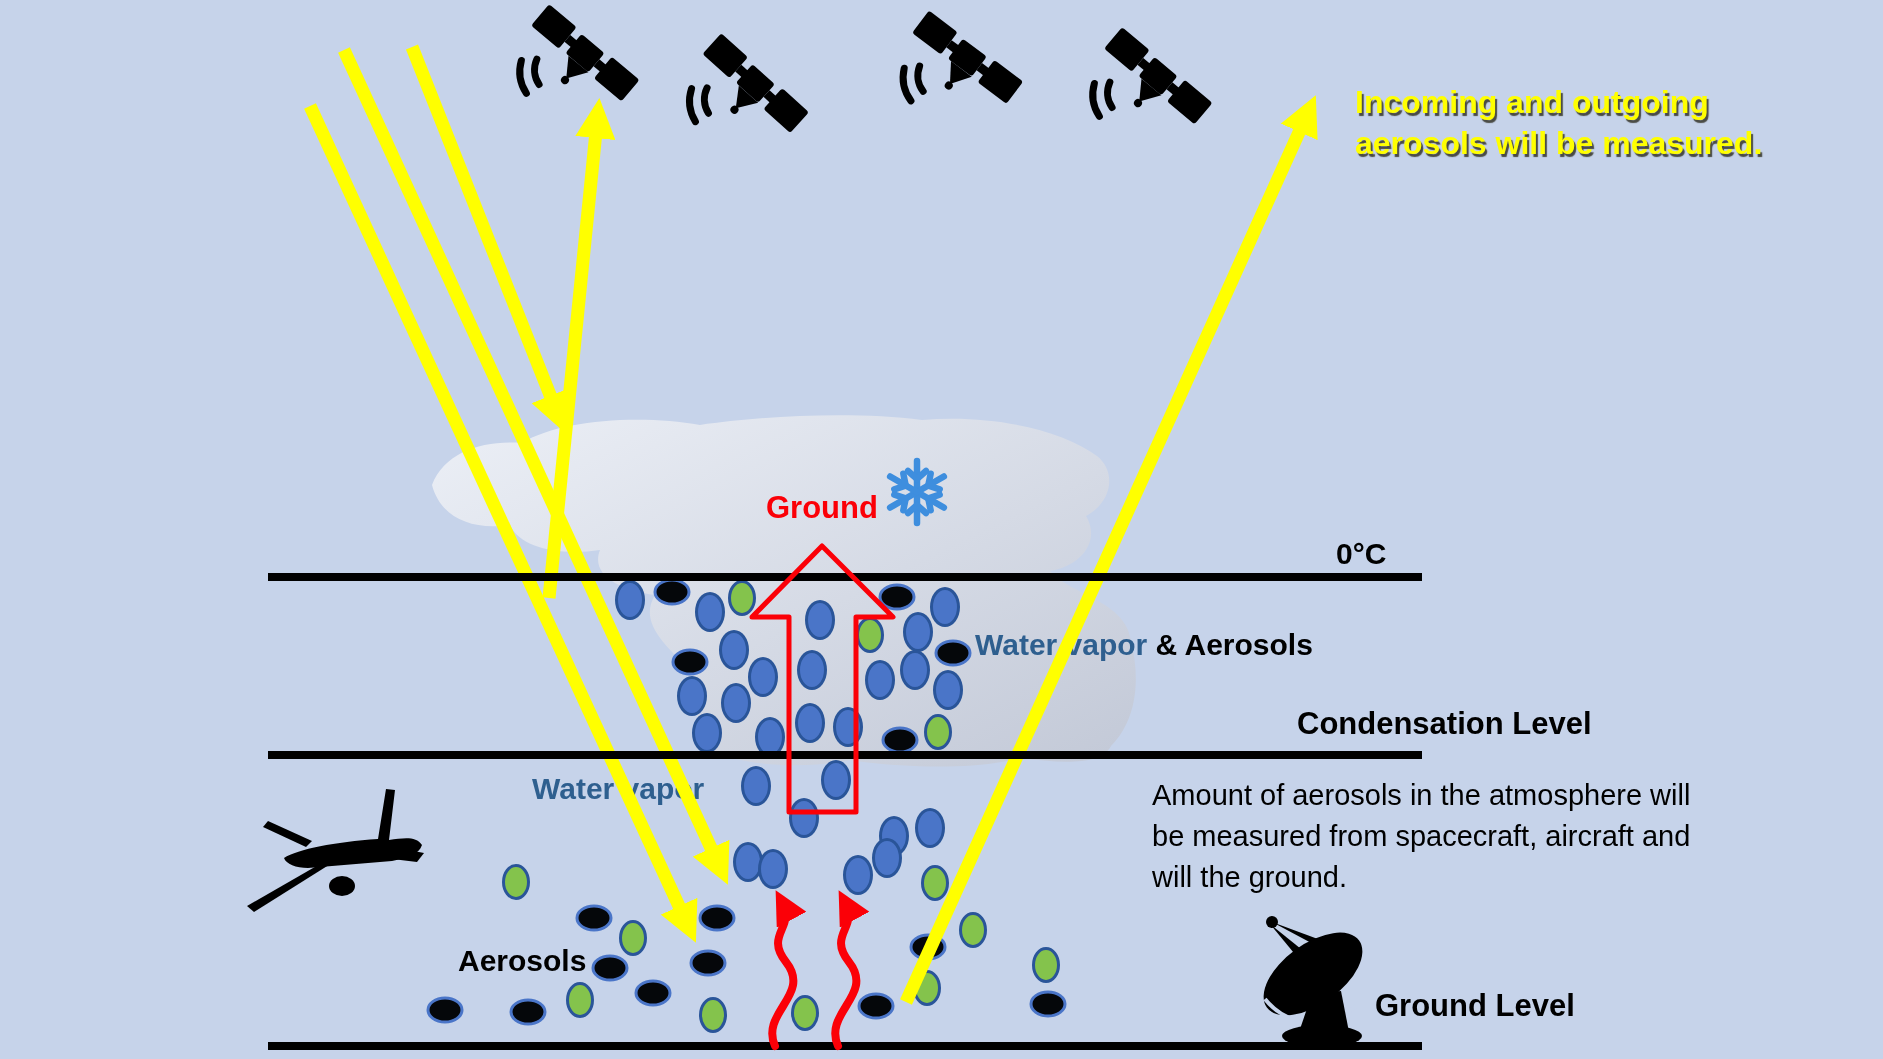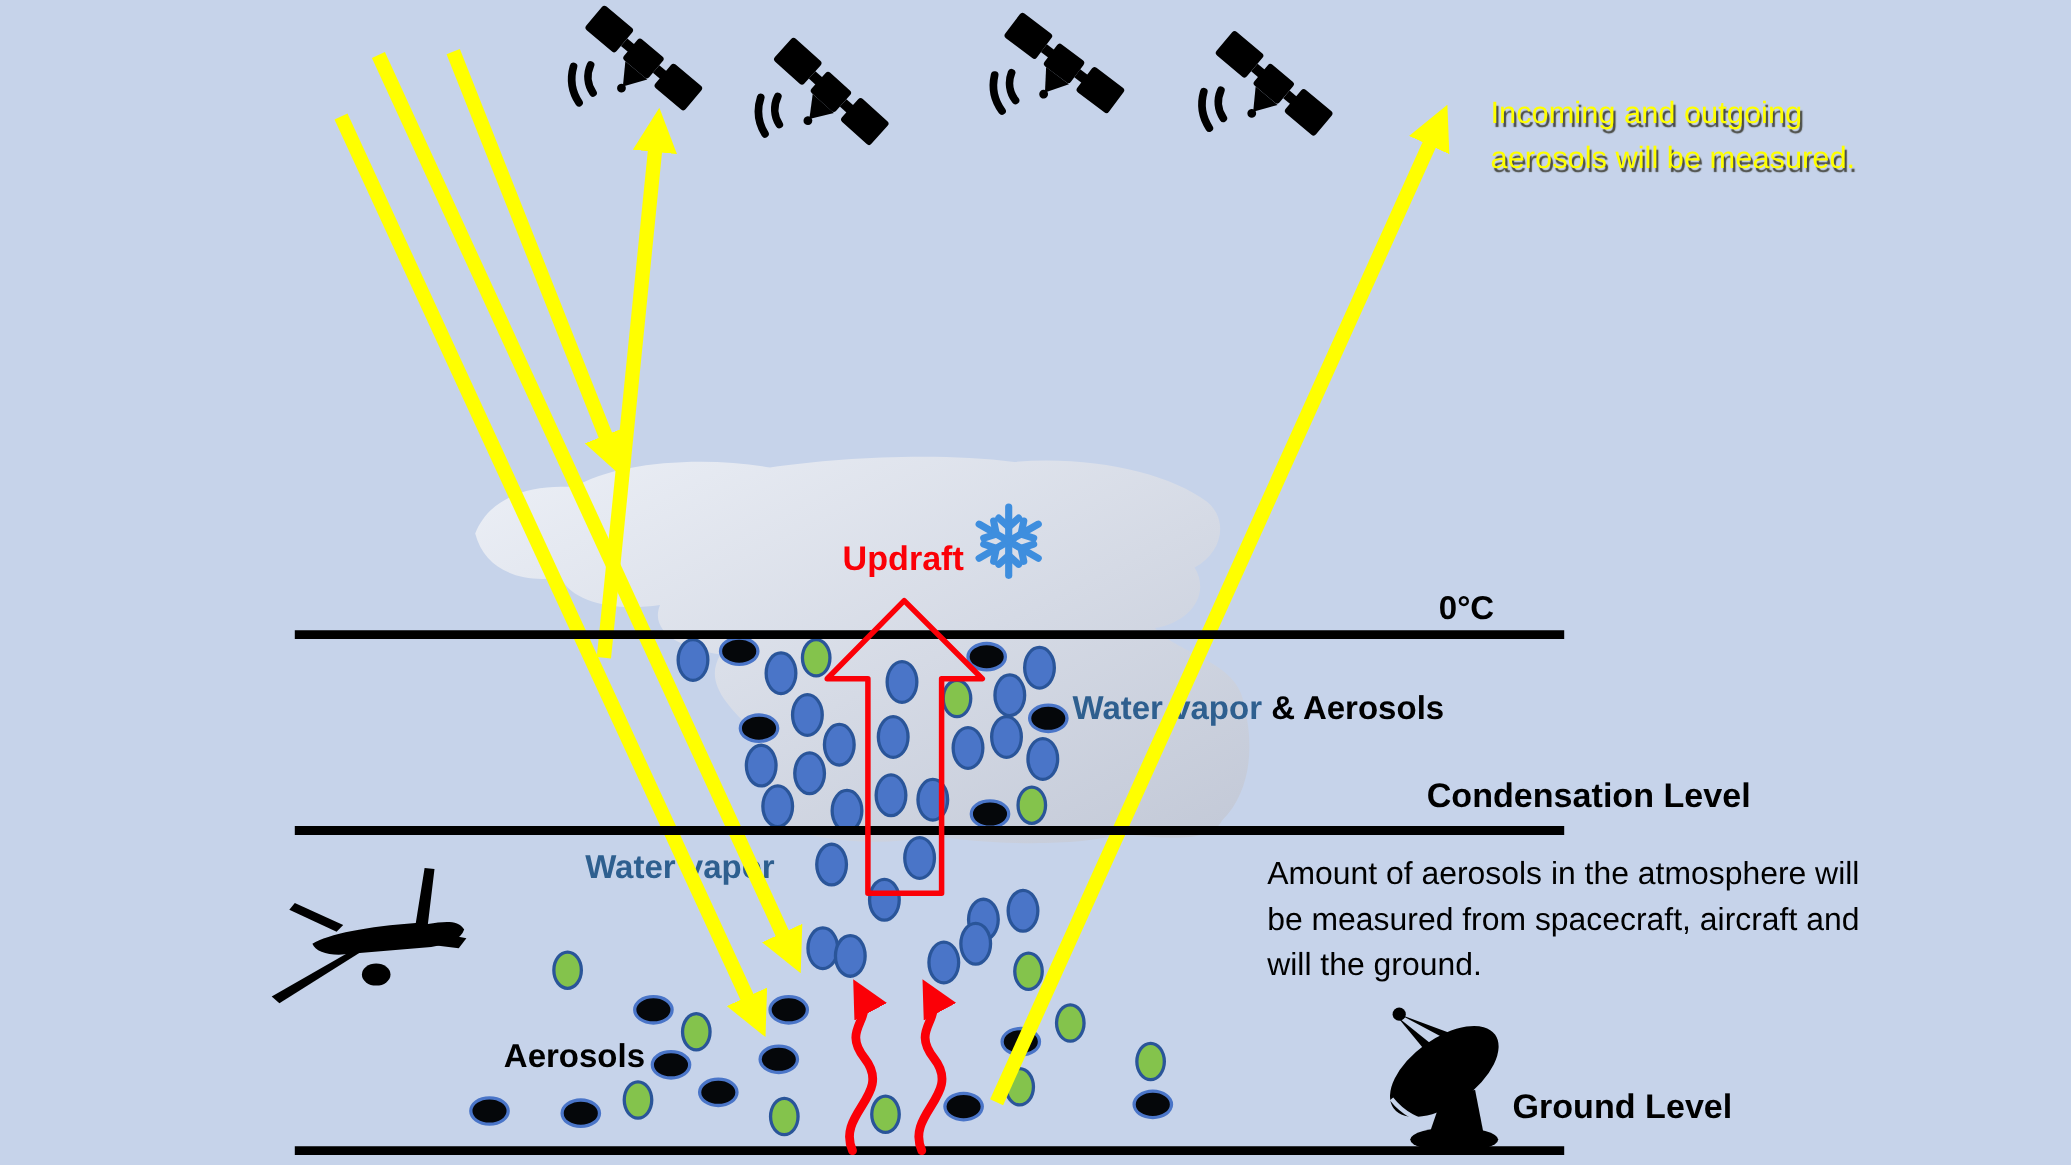--- a/index.html
+++ b/index.html
@@ -13,21 +13,21 @@
   .stage{position:absolute;inset:0;width:1883px;height:1059px;}
   svg.layer{position:absolute;left:0;top:0;pointer-events:none;}
   #cloud-layer{z-index:1;}
   #dot-layer{position:absolute;inset:0;z-index:2;}
   .txt{position:absolute;z-index:3;white-space:nowrap;}
   #shape-layer{z-index:4;}
   .dot{position:absolute;transform:translate(-50%,-50%);border-radius:50%;}
   .dot.b{width:30px;height:40px;background:var(--dotblue);border:3px solid var(--dotborder);}
   .dot.k{width:37px;height:27px;background:#05070a;border:3px solid var(--dotblue);}
   .dot.g{width:28px;height:36px;background:var(--green);border:3px solid var(--dotborder);}
-  .yellow-head{color:var(--yellow);font-weight:400;font-size:28px;line-height:41px;
+  .yellow-head{color:var(--yellow);font-weight:700;font-size:32px;line-height:41px;
     text-shadow:2px 3px 1px rgba(60,60,50,0.9);}
   .bold-label{color:var(--ink);font-weight:700;font-size:30px;}
   .blue-label{color:var(--labelblue);font-weight:700;font-size:30px;}
   .red-label{color:var(--red);font-weight:700;font-size:31px;}
   .para{color:var(--ink);font-weight:400;font-size:29px;line-height:41px;}
 </style>
 </head>
 <body>
 
 <div class="stage">
@@ -104,31 +104,31 @@
       <span class="dot g" style="left: 1046px; top: 965px;"></span>
       <span class="dot k" style="left: 1048px; top: 1004px;"></span>
       <span class="dot k" style="left: 876px; top: 1006px;"></span>
     </div>
 
   <div class="txt yellow-head" style="left:1355px;top:82px;">
     <div>Incoming and outgoing</div>
     <div>aerosols will be measured.</div>
   </div>
 
-  <div class="txt red-label" style="left:766px;top:490px;">Updraft</div>
+  <div class="txt red-label" style="left:766px;top:490px;">Ground</div>
 
   <div class="txt" style="left:975px;top:628px;">
     <span class="blue-label">Water vapor</span><span class="bold-label"> &amp; Aerosols</span>
   </div>
 
   <div class="txt blue-label" style="left:532px;top:772px;">Water vapor</div>
 
   <div class="txt bold-label" style="left:458px;top:944px;">Aerosols</div>
 
-  <div class="txt bold-label" style="left:1308px;top:537px;">0°C</div>
+  <div class="txt bold-label" style="left:1336px;top:537px;">0°C</div>
 
   <div class="txt bold-label" style="left:1297px;top:706px;font-size:31px;">Condensation Level</div>
 
   <div class="txt bold-label" style="left:1375px;top:988px;font-size:31px;text-align:center;">Ground Level</div>
 
   <div class="txt para" style="left:1152px;top:775px;">
     <div>Amount of aerosols in the atmosphere will</div>
     <div>be measured from spacecraft, aircraft and</div>
     <div>will the ground.</div>
   </div>

